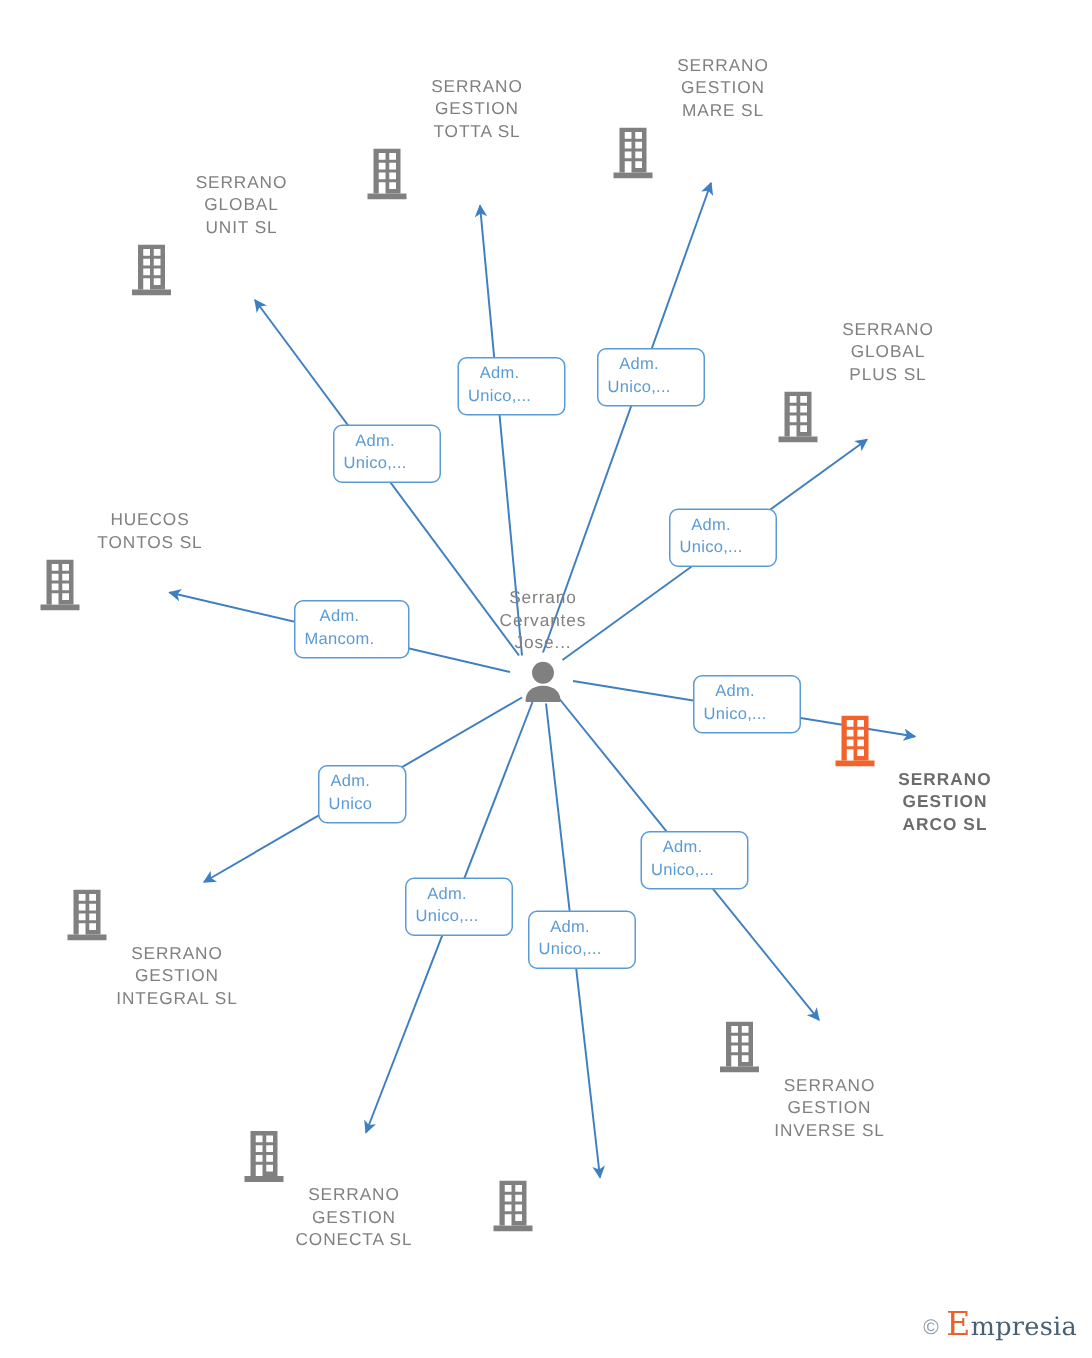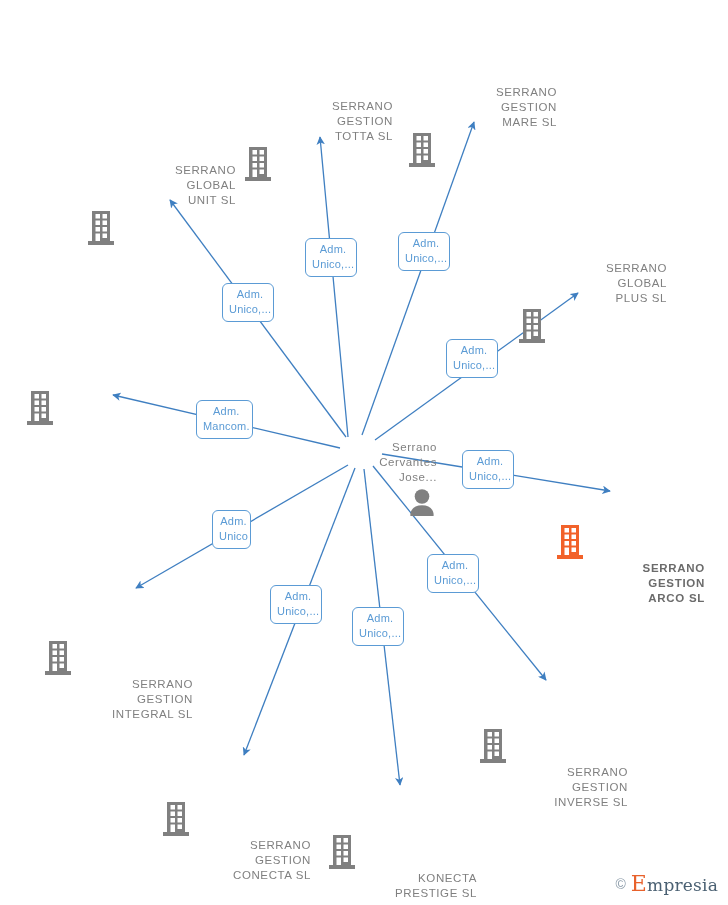--- a/index.html
+++ b/index.html
@@ -29,23 +29,22 @@
     top: 0;
     width: 728px;
     height: 905px;
     pointer-events: none;
   }
   
   .node {
     position: absolute;
     width: 150px;
     margin-left: -75px;
-    text-align: right;
+    text-align: center;
     line-height: 15px;
-    margin-top: 48px;
   }
   .node .caption {
     font-size: 11.5px;
     color: #808080;
     letter-spacing: 0.6px;
     white-space: pre-line;
   }
   .node.highlight .caption {
     color: #6b6b6b;
     font-weight: bold;
@@ -65,21 +64,21 @@
   .edge-label {
     position: absolute;
     box-sizing: border-box;
     border: 1px solid #5b9bd5;
     border-radius: 6px;
     background: #ffffff;
     color: #5b9bd5;
     font-size: 11px;
     line-height: 15px;
     text-align: center;
-    padding: 3px 2px 4px 6px;
+    padding: 3px 22px 4px 6px;
     white-space: pre-line;
     letter-spacing: 0.2px;
   }
 
   
   #watermark {
     position: absolute;
     right: 10px;
     bottom: 9px;
     display: flex;
@@ -206,20 +205,22 @@
               <rect x="16.5" y="9.5" width="4.5" height="4.5" fill="#ffffff"></rect>
               <rect x="9.5" y="16" width="4.5" height="4.5" fill="#ffffff"></rect>
               <rect x="16.5" y="16" width="4.5" height="4.5" fill="#ffffff"></rect>
               <rect x="16.5" y="22.5" width="4.5" height="4.5" fill="#ffffff"></rect>
               <rect x="9.5" y="22.5" width="4.5" height="7.5" fill="#ffffff"></rect>
             </g>
           </svg>
         </div>
       </div>
       <div class="node label-above" style="left: 100px; top: 340px;">
+        <div class="caption">HUECOS
+TONTOS SL</div>
         <div class="glyph">
           <svg class="bldg" width="30" height="34" viewBox="0 0 30 34">
             <g fill="#808080">
               <rect x="6" y="0" width="18" height="30"></rect>
               <rect x="2" y="30" width="26" height="4"></rect>
               <rect x="9.5" y="3" width="4.5" height="4.5" fill="#ffffff"></rect>
               <rect x="16.5" y="3" width="4.5" height="4.5" fill="#ffffff"></rect>
               <rect x="9.5" y="9.5" width="4.5" height="4.5" fill="#ffffff"></rect>
               <rect x="16.5" y="9.5" width="4.5" height="4.5" fill="#ffffff"></rect>
               <rect x="9.5" y="16" width="4.5" height="4.5" fill="#ffffff"></rect>
@@ -303,22 +304,20 @@
               <rect x="16.5" y="3" width="4.5" height="4.5" fill="#ffffff"></rect>
               <rect x="9.5" y="9.5" width="4.5" height="4.5" fill="#ffffff"></rect>
               <rect x="16.5" y="9.5" width="4.5" height="4.5" fill="#ffffff"></rect>
               <rect x="9.5" y="16" width="4.5" height="4.5" fill="#ffffff"></rect>
               <rect x="16.5" y="16" width="4.5" height="4.5" fill="#ffffff"></rect>
               <rect x="16.5" y="22.5" width="4.5" height="4.5" fill="#ffffff"></rect>
               <rect x="9.5" y="22.5" width="4.5" height="7.5" fill="#ffffff"></rect>
             </g>
           </svg>
         </div>
-        <div class="caption">KONECTA
-PRESTIGE  SL</div>
       </div>
       <div class="node label-below" style="left: 553px; top: 681px;">
         <div class="glyph">
           <svg class="bldg" width="30" height="34" viewBox="0 0 30 34">
             <g fill="#808080">
               <rect x="6" y="0" width="18" height="30"></rect>
               <rect x="2" y="30" width="26" height="4"></rect>
               <rect x="9.5" y="3" width="4.5" height="4.5" fill="#ffffff"></rect>
               <rect x="16.5" y="3" width="4.5" height="4.5" fill="#ffffff"></rect>
               <rect x="9.5" y="9.5" width="4.5" height="4.5" fill="#ffffff"></rect>

